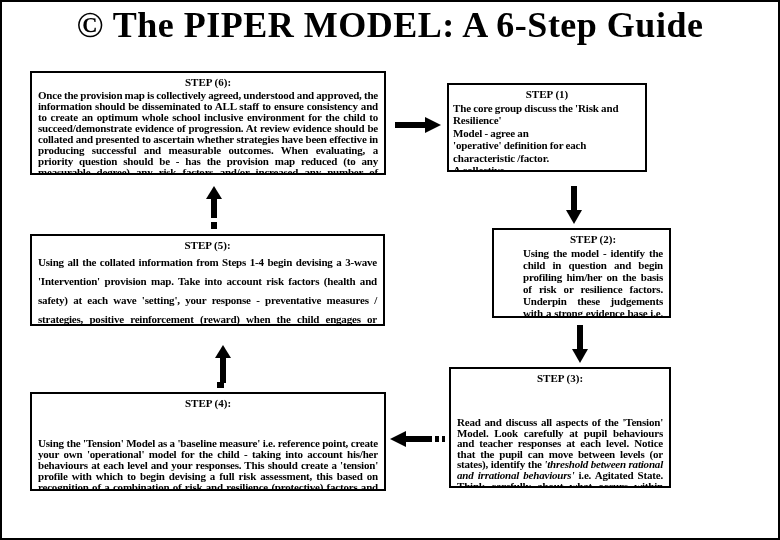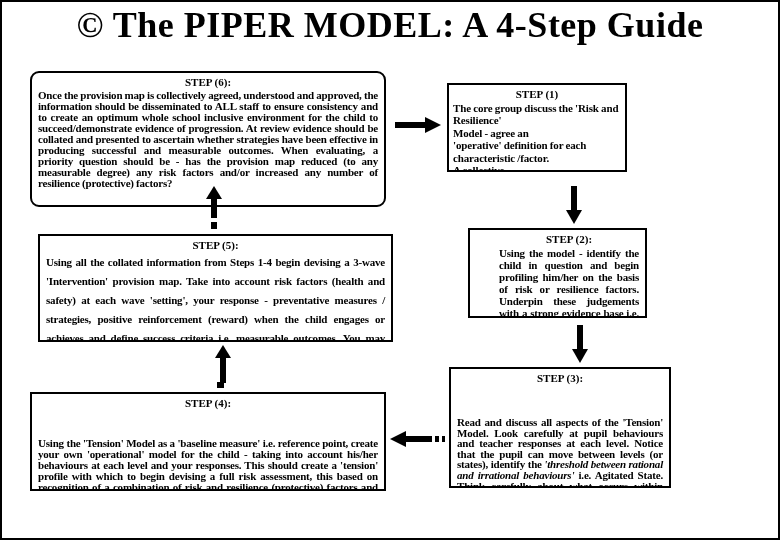--- a/index.html
+++ b/index.html
@@ -19,48 +19,48 @@
   .box-heading{
     text-align:center;font-weight:bold;font-size:11px;line-height:13px;margin:0 0 1px 0;
   }
   .box-body{
     font-weight:bold;font-size:11px;letter-spacing:-0.2px;word-spacing:-0.3px;
   }
   .justify{text-align:justify;}
   .prelines{white-space:pre-line;font-family:Liberation Serif, serif;}
   .italic{font-style:italic;}
   
-  #step6{left:28px;top:69px;width:356px;height:136px;border-radius:9px;}
+  #step6{left:28px;top:69px;width:356px;height:104px;}
   #step6 .box-body{line-height:11px;}
-  #step1{left:445px;top:81px;width:180px;height:89px;padding:3px 4px;}
+  #step1{left:445px;top:81px;width:200px;height:89px;padding:3px 4px;}
   #step1 .box-body{line-height:12.4px;letter-spacing:-0.15px;}
-  #step5{left:36px;top:232px;width:355px;height:108px;}
+  #step5{left:28px;top:232px;width:355px;height:92px;}
   #step5 .box-body{line-height:19px;}
-  #step2{left:466px;top:226px;width:179px;height:90px;padding-left:29px;}
+  #step2{left:490px;top:226px;width:179px;height:90px;padding-left:29px;}
   #step2 .box-body{line-height:12px;}
   #step4{left:28px;top:390px;width:356px;height:99px;}
   #step4 .box-body{line-height:11px;margin-top:28px;}
   #step3{left:447px;top:365px;width:222px;height:121px;}
   #step3 .box-body{line-height:10.6px;margin-top:32px;}
   
   .arrow{position:absolute;line-height:0;}
   #arrow-6-1{left:393px;top:115px;}
   #arrow-5-6{left:204px;top:184px;}
   #arrow-1-2{left:564px;top:184px;}
   #arrow-2-3{left:570px;top:323px;}
   #arrow-3-4{left:388px;top:429px;}
   #arrow-4-5{left:212px;top:343px;}
   .arrow svg{display:block;}
 </style>
 </head>
 <body>
 
 <div class="page">
 
-  <h1 class="title">© The PIPER MODEL: A 4-Step Guide</h1>
+  <h1 class="title">© The PIPER MODEL: A 6-Step Guide</h1>
 
   <section class="box" id="step6">
     <div class="box-heading">STEP (6):</div>
     <div class="box-body justify">Once the provision map is collectively agreed, understood and approved, the information should be disseminated to ALL staff to ensure consistency and to create an optimum whole school inclusive environment for the child to succeed/demonstrate evidence of progression. At review evidence should be collated and presented to ascertain whether strategies have been effective in producing successful and measurable outcomes. When evaluating, a priority question should be - has the provision map reduced (to any measurable degree) any risk factors and/or increased any number of resilience (protective) factors?</div>
   </section>
 
   <section class="box" id="step1">
     <div class="box-heading">STEP (1)</div>
     <div class="box-body prelines">The core group discuss the 'Risk and Resilience'
 Model - agree an

